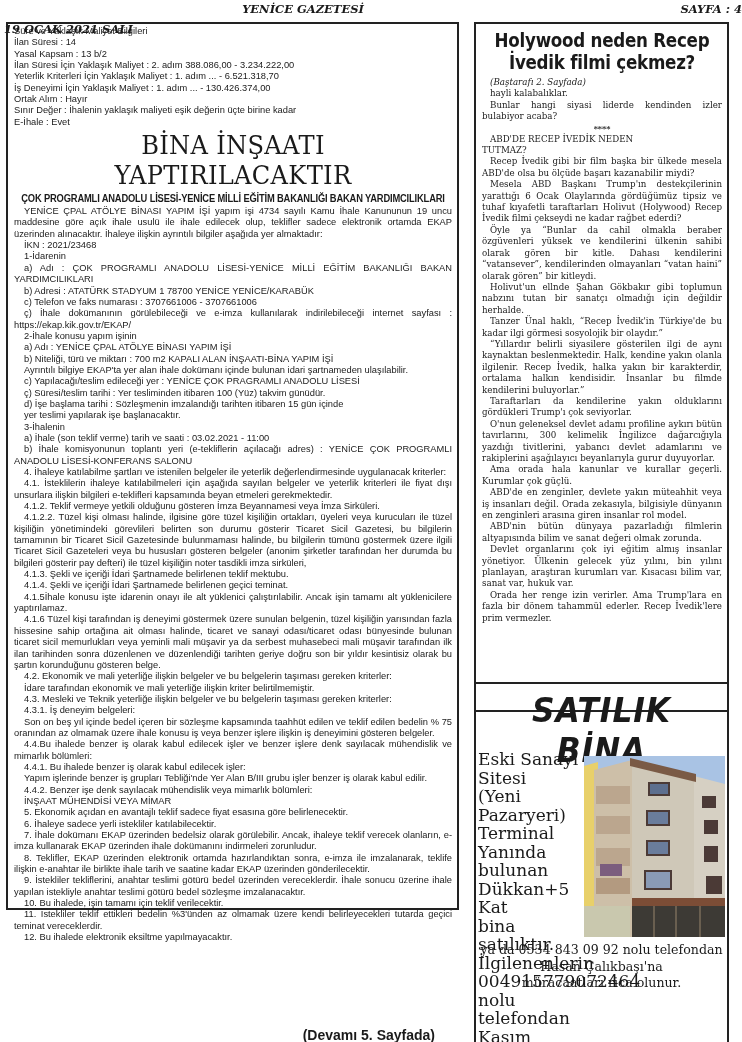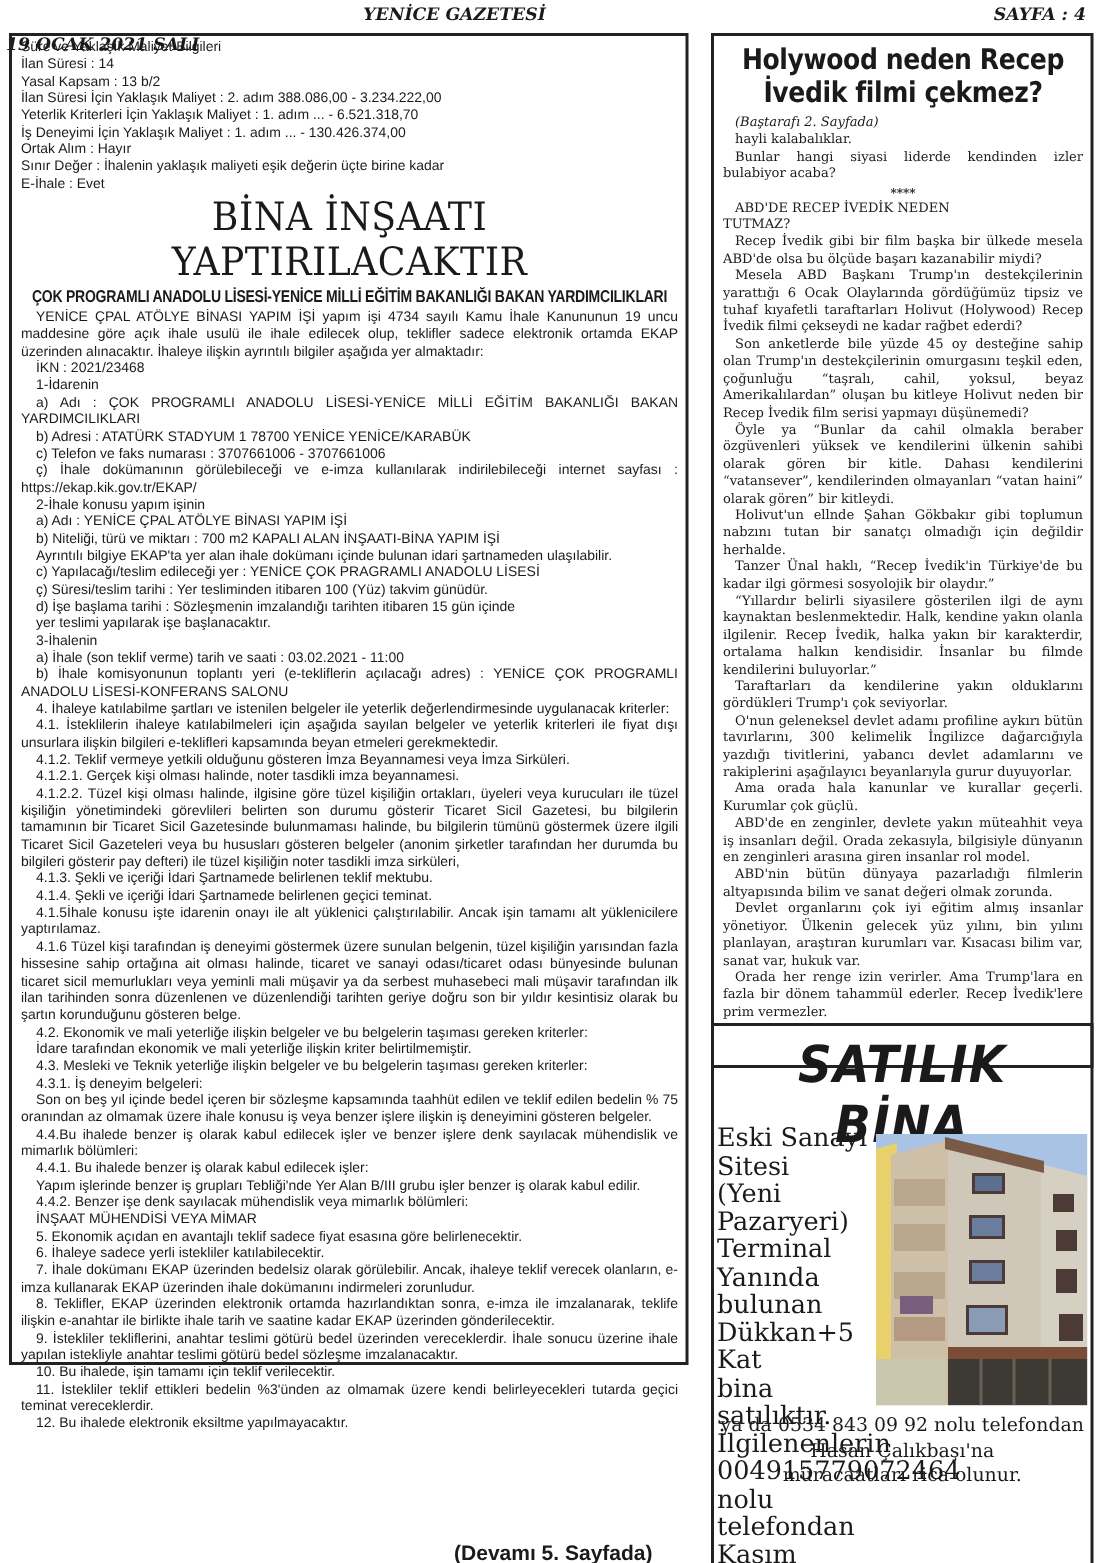--- a/index.html
+++ b/index.html
@@ -1,20 +1,20 @@
 <!DOCTYPE html>
 <html><head>
 <meta charset="utf-8">
 <style>
   html, body { margin:0; padding:0; background:#ffffff; }
   body { width:742px; height:1042px; position:relative; overflow:hidden; color:#1a1a1a; }
   .header { position:absolute; left:0; top:0; width:742px; height:18px; font-family:"DejaVu Serif", serif; font-weight:bold; font-style:italic; font-size:11.5px; }
   .header .date { position:absolute; left:4px; top:2px;margin-top:20px; }
   .header .paper { position:absolute; left:0; width:606px; text-align:center; top:2px; }
-  .header .page { position:absolute; right:18px; top:2px;text-align:center; }
+  .header .page { position:absolute; right:0; top:2px;text-align:center; }
 
   .left-box { position:absolute; left:6px; top:22px; width:453px; height:888px; border:2px solid #222; box-sizing:border-box; padding:2px 5px 0 6px; font-family:"Liberation Sans", sans-serif; font-size:9.3px; line-height:11.35px; }
   .left-box p { margin:0; }
   .left-box .ind { text-indent:10px; text-align:justify; }
   .title { font-family:"DejaVu Serif", serif; font-size:26px; line-height:30px; text-align:center; letter-spacing:0.3px; margin:2px 0 0 0; transform:scaleX(0.93); }
   .subtitle { font-family:"Liberation Sans", sans-serif; font-weight:bold; font-size:11.4px; line-height:16px; text-align:center; transform:scaleX(0.82); white-space:nowrap; margin-left:-40px; margin-right:-40px; letter-spacing:-0.2px; }
   .cont { position:absolute; right:307px; top:1027px; font-family:"Liberation Sans", sans-serif; font-weight:bold; font-size:14px; }
 
   .right-box { position:absolute; left:474px; top:22px; width:255px; height:690px; border:2px solid #222; box-sizing:border-box; padding:3px 5px 0 6px; font-family:"DejaVu Serif", serif; font-size:8.7px; line-height:11.4px; }
   .right-box p { margin:0; text-align:justify; }
@@ -67,21 +67,20 @@
       <p class="ind">c) Yapılacağı/teslim edileceği yer : YENİCE ÇOK PRAGRAMLI ANADOLU LİSESİ</p>
       <p class="ind">ç) Süresi/teslim tarihi : Yer tesliminden itibaren 100 (Yüz) takvim günüdür.</p>
       <p class="ind">d) İşe başlama tarihi : Sözleşmenin imzalandığı tarihten itibaren 15 gün içinde</p>
       <p class="ind">yer teslimi yapılarak işe başlanacaktır.</p>
       <p class="ind">3-İhalenin</p>
       <p class="ind">a) İhale (son teklif verme) tarih ve saati : 03.02.2021 - 11:00</p>
       <p class="ind">b) İhale komisyonunun toplantı yeri (e-tekliflerin açılacağı adres) : YENİCE ÇOK PROGRAMLI ANADOLU LİSESİ-KONFERANS SALONU</p>
       <p class="ind">4. İhaleye katılabilme şartları ve istenilen belgeler ile yeterlik değerlendirmesinde uygulanacak kriterler:</p>
       <p class="ind">4.1. İsteklilerin ihaleye katılabilmeleri için aşağıda sayılan belgeler ve yeterlik kriterleri ile fiyat dışı unsurlara ilişkin bilgileri e-teklifleri kapsamında beyan etmeleri gerekmektedir.</p>
       <p class="ind">4.1.2. Teklif vermeye yetkili olduğunu gösteren İmza Beyannamesi veya İmza Sirküleri.</p>
-      <p class="ind">4.1.2.1. Gerçek kişi olması halinde, noter tasdikli imza beyannamesi.</p>
       <p class="ind">4.1.2.2. Tüzel kişi olması halinde, ilgisine göre tüzel kişiliğin ortakları, üyeleri veya kurucuları ile tüzel kişiliğin yönetimindeki görevlileri belirten son durumu gösterir Ticaret Sicil Gazetesi, bu bilgilerin tamamının bir Ticaret Sicil Gazetesinde bulunmaması halinde, bu bilgilerin tümünü göstermek üzere ilgili Ticaret Sicil Gazeteleri veya bu hususları gösteren belgeler (anonim şirketler tarafından her durumda bu bilgileri gösterir pay defteri) ile tüzel kişiliğin noter tasdikli imza sirküleri,</p>
       <p class="ind">4.1.3. Şekli ve içeriği İdari Şartnamede belirlenen teklif mektubu.</p>
       <p class="ind">4.1.4. Şekli ve içeriği İdari Şartnamede belirlenen geçici teminat.</p>
       <p class="ind">4.1.5İhale konusu işte idarenin onayı ile alt yüklenici çalıştırılabilir. Ancak işin tamamı alt yüklenicilere yaptırılamaz.</p>
       <p class="ind">4.1.6 Tüzel kişi tarafından iş deneyimi göstermek üzere sunulan belgenin, tüzel kişiliğin yarısından fazla hissesine sahip ortağına ait olması halinde, ticaret ve sanayi odası/ticaret odası bünyesinde bulunan ticaret sicil memurlukları veya yeminli mali müşavir ya da serbest muhasebeci mali müşavir tarafından ilk ilan tarihinden sonra düzenlenen ve düzenlendiği tarihten geriye doğru son bir yıldır kesintisiz olarak bu şartın korunduğunu gösteren belge.</p>
       <p class="ind">4.2. Ekonomik ve mali yeterliğe ilişkin belgeler ve bu belgelerin taşıması gereken kriterler:</p>
       <p class="ind">İdare tarafından ekonomik ve mali yeterliğe ilişkin kriter belirtilmemiştir.</p>
       <p class="ind">4.3. Mesleki ve Teknik yeterliğe ilişkin belgeler ve bu belgelerin taşıması gereken kriterler:</p>
       <p class="ind">4.3.1. İş deneyim belgeleri:</p>
       <p class="ind">Son on beş yıl içinde bedel içeren bir sözleşme kapsamında taahhüt edilen ve teklif edilen bedelin % 75 oranından az olmamak üzere ihale konusu iş veya benzer işlere ilişkin iş deneyimini gösteren belgeler.</p>
@@ -105,21 +104,20 @@
 <div class="right-box">
   <div class="r-title">Holywood neden Recep İvedik filmi çekmez?</div>
   <p class="ind r-src">(Baştarafı 2. Sayfada)</p>
   <p class="ind">hayli kalabalıklar.</p>
   <p class="ind">Bunlar hangi siyasi liderde kendinden izler bulabiyor acaba?</p>
   <p class="stars">****</p>
   <p class="ind" style="text-align:left;padding-right:60px;">ABD'DE RECEP İVEDİK NEDEN TUTMAZ?</p>
   <div id="article-body">
       <p class="ind">Recep İvedik gibi bir film başka bir ülkede mesela ABD'de olsa bu ölçüde başarı kazanabilir miydi?</p>
       <p class="ind">Mesela ABD Başkanı Trump'ın destekçilerinin yarattığı 6 Ocak Olaylarında gördüğümüz tipsiz ve tuhaf kıyafetli taraftarları Holivut (Holywood) Recep İvedik filmi çekseydi ne kadar rağbet ederdi?</p>
-      <p class="ind">Son anketlerde bile yüzde 45 oy desteğine sahip olan Trump'ın destekçilerinin omurgasını teşkil eden, çoğunluğu “taşralı, cahil, yoksul, beyaz Amerikalılardan” oluşan bu kitleye Holivut neden bir Recep İvedik film serisi yapmayı düşünemedi?</p>
       <p class="ind">Öyle ya “Bunlar da cahil olmakla beraber özgüvenleri yüksek ve kendilerini ülkenin sahibi olarak gören bir kitle. Dahası kendilerini “vatansever”, kendilerinden olmayanları “vatan haini” olarak gören” bir kitleydi.</p>
       <p class="ind">Holivut'un ellnde Şahan Gökbakır gibi toplumun nabzını tutan bir sanatçı olmadığı için değildir herhalde.</p>
       <p class="ind">Tanzer Ünal haklı, “Recep İvedik'in Türkiye'de bu kadar ilgi görmesi sosyolojik bir olaydır.”</p>
       <p class="ind">“Yıllardır belirli siyasilere gösterilen ilgi de aynı kaynaktan beslenmektedir. Halk, kendine yakın olanla ilgilenir. Recep İvedik, halka yakın bir karakterdir, ortalama halkın kendisidir. İnsanlar bu filmde kendilerini buluyorlar.”</p>
       <p class="ind">Taraftarları da kendilerine yakın olduklarını gördükleri Trump'ı çok seviyorlar.</p>
       <p class="ind">O'nun geleneksel devlet adamı profiline aykırı bütün tavırlarını, 300 kelimelik İngilizce dağarcığıyla yazdığı tivitlerini, yabancı devlet adamlarını ve rakiplerini aşağılayıcı beyanlarıyla gurur duyuyorlar.</p>
       <p class="ind">Ama orada hala kanunlar ve kurallar geçerli. Kurumlar çok güçlü.</p>
       <p class="ind">ABD'de en zenginler, devlete yakın müteahhit veya iş insanları değil. Orada zekasıyla, bilgisiyle dünyanın en zenginleri arasına giren insanlar rol model.</p>
       <p class="ind">ABD'nin bütün dünyaya pazarladığı filmlerin altyapısında bilim ve sanat değeri olmak zorunda.</p>
       <p class="ind">Devlet organlarını çok iyi eğitim almış insanlar yönetiyor. Ülkenin gelecek yüz yılını, bin yılını planlayan, araştıran kurumları var. Kısacası bilim var, sanat var, hukuk var.</p>

